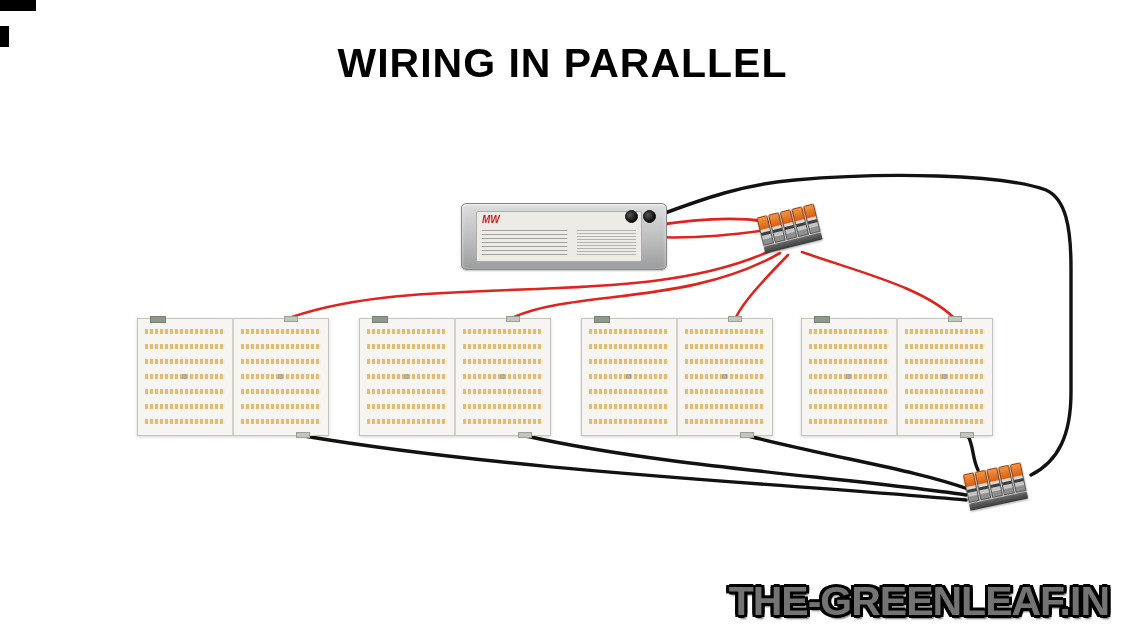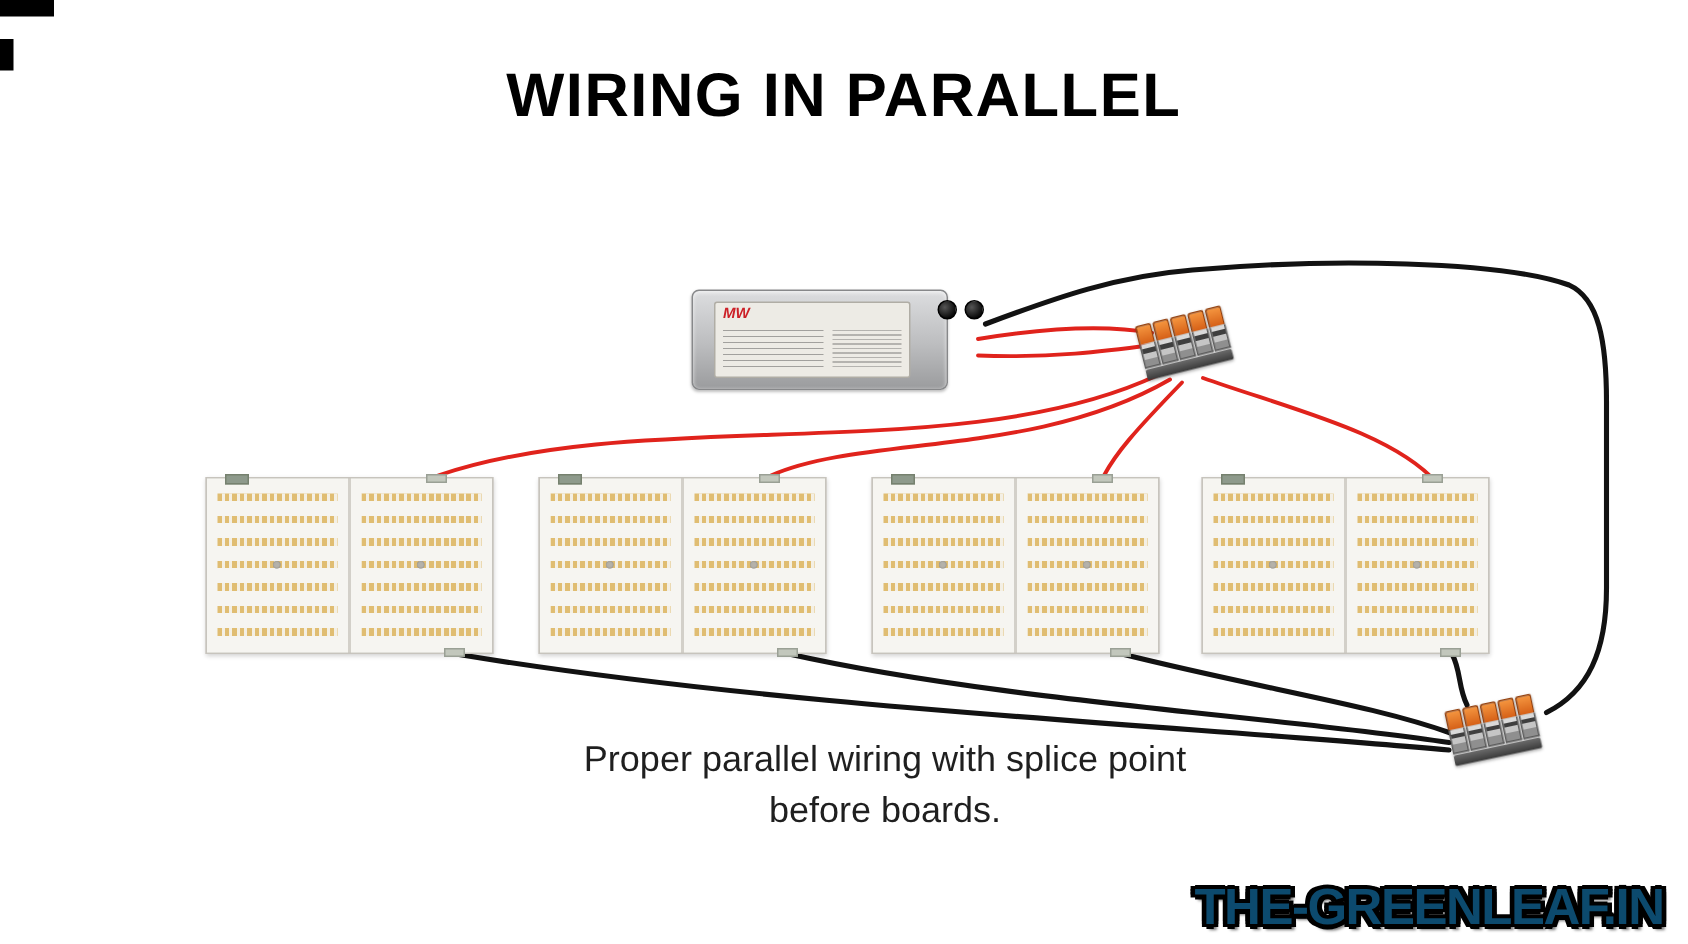--- a/index.html
+++ b/index.html
@@ -16,33 +16,33 @@
   .title {
     position:absolute; top:40px; left:0; width:100%; text-align:center;
     font-size:41px; font-weight:700; color:#000000; letter-spacing:1px; z-index:4;
   }
   .caption {
     position:absolute; top:490px; left:330px; width:520px; text-align:center;
     font-size:24px; color:#1f1f1f; line-height:34px; z-index:4;
   }
   .watermark {
     position:absolute; right:16px; bottom:4px; z-index:6;
-    font-size:34px; font-weight:800; letter-spacing:-1px;
-    color:#0c4a6e;
+    font-size:41px; font-weight:800; letter-spacing:-1px;
+    color:#737373;
     text-shadow:
       -3px -2px 0 #000, 3px -2px 0 #000, -3px 2px 0 #000, 3px 2px 0 #000,
       -3px 0 0 #000, 3px 0 0 #000, 0 -3px 0 #000, 0 3px 0 #000,
       2px 4px 2px rgba(0,0,0,.55);
   }
 
   .wire-layer { position:absolute; left:0; top:0; width:1125px; height:629px; z-index:1; }
 
   
   .driver {
-    position:absolute; left:461px; top:193px; width:171px; height:67px; z-index:2;
+    position:absolute; left:461px; top:203px; width:206px; height:67px; z-index:2;
     background:linear-gradient(180deg,#dcdddf,#bcbdbf 55%,#9b9c9e);
     border:1px solid #87888a; border-radius:5px;
     box-shadow: inset 0 1px 3px rgba(255,255,255,.7), 0 1px 2px rgba(0,0,0,.25);
   }
   .driver-label {
     position:absolute; left:14px; top:7px; right:24px; bottom:7px;
     background:#edebe5; border:1px solid #b0ada5; border-radius:2px;
   }
   .mw-logo {
     position:absolute; left:5px; top:3px;
@@ -239,20 +239,16 @@
           <div class="wago-body"></div>
         </div>
         <div class="wago-cell">
           <div class="wago-lever"></div>
           <div class="wago-body"></div>
         </div>
       </div>
     <div class="wago-base"></div>
   </div>
 
-  <div class="caption">
-    <div>Proper parallel wiring with splice point</div>
-    <div>before boards.</div>
-  </div>
 
   <div class="watermark">THE-GREENLEAF.IN</div>
 
 </div>
 
 </body></html>

